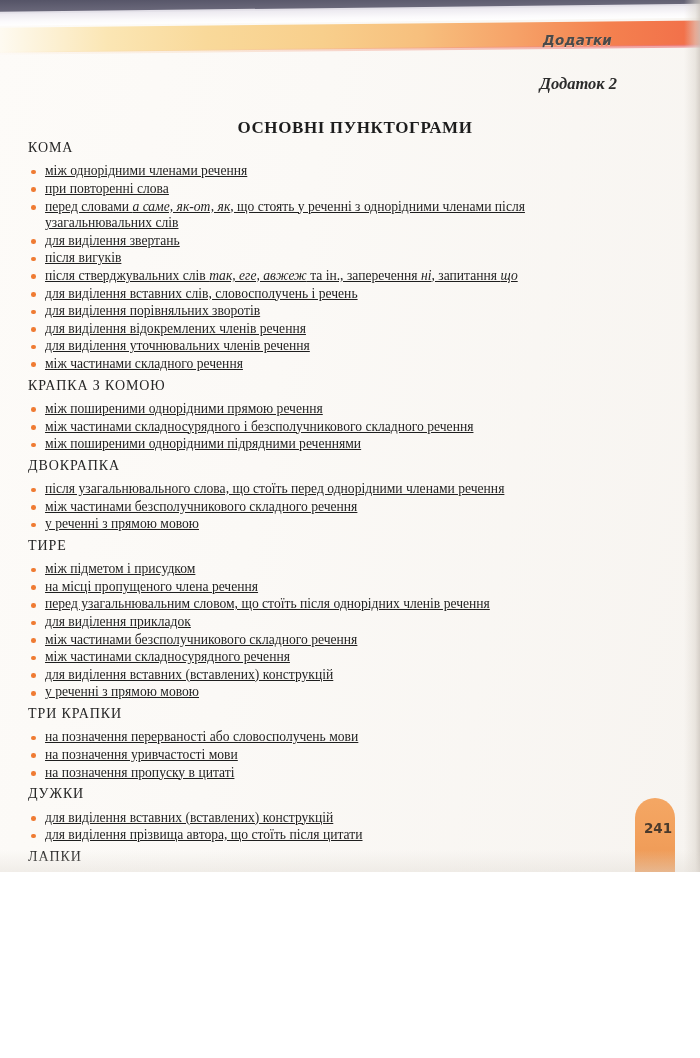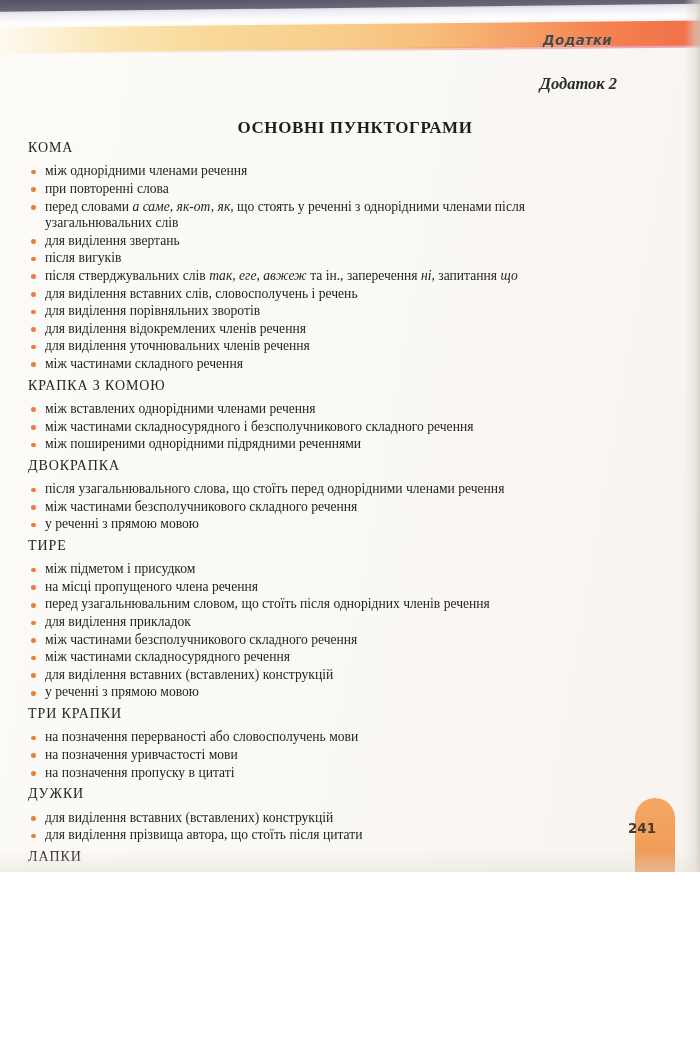--- a/index.html
+++ b/index.html
@@ -150,20 +150,21 @@
   }
   ul.bullets li {
     position: relative;
     padding-left: 17px;
     margin: 0 0 1px 0;
     font-family: "Liberation Serif", serif;
     font-size: 13.6px;
     line-height: 16.6px;
     color: #1f1f1f;
     text-align: left;
+    text-decoration: underline;
   }
   ul.bullets li::before {
     content: "";
     position: absolute;
     left: 3px;
     top: 6.5px;
     width: 4.6px;
     height: 4.6px;
     border-radius: 50%;
     background: #ef7b33;
@@ -177,21 +178,21 @@
     position: absolute;
     right: 25px;
     bottom: -18px;
     width: 40px;
     height: 92px;
     border-radius: 20px 20px 6px 6px;
     background: linear-gradient(180deg, #f4a764 0%, #f2a05c 40%, #eb9450 100%);
   }
   .page-num {
     position: absolute;
-    right: 42px;
+    right: 26px;
     bottom: 36px;
     width: 32px;
     text-align: center;
     font-family: "DejaVu Sans", sans-serif;
     font-weight: bold;
     font-size: 13.5px;
     color: #4a3a2c;
   }
 
   
@@ -244,21 +245,21 @@
           <li>для виділення вставних слів, словосполучень і речень</li>
           <li>для виділення порівняльних зворотів</li>
           <li>для виділення відокремлених членів речення</li>
           <li>для виділення уточнювальних членів речення</li>
           <li>між частинами складного речення</li>
         </ul>
       </div>
       <div class="section">
         <div class="section-heading">КРАПКА З КОМОЮ</div>
         <ul class="bullets">
-          <li>між вставлених однорідними членами речення</li>
+          <li>між поширеними однорідними прямою речення</li>
           <li>між частинами складносурядного і безсполучникового складного речення</li>
           <li>між поширеними однорідними підрядними реченнями</li>
         </ul>
       </div>
       <div class="section">
         <div class="section-heading">ДВОКРАПКА</div>
         <ul class="bullets">
           <li>після узагальнювального слова, що стоїть перед однорідними членами речення</li>
           <li>між частинами безсполучникового складного речення</li>
           <li>у реченні з прямою мовою</li>

